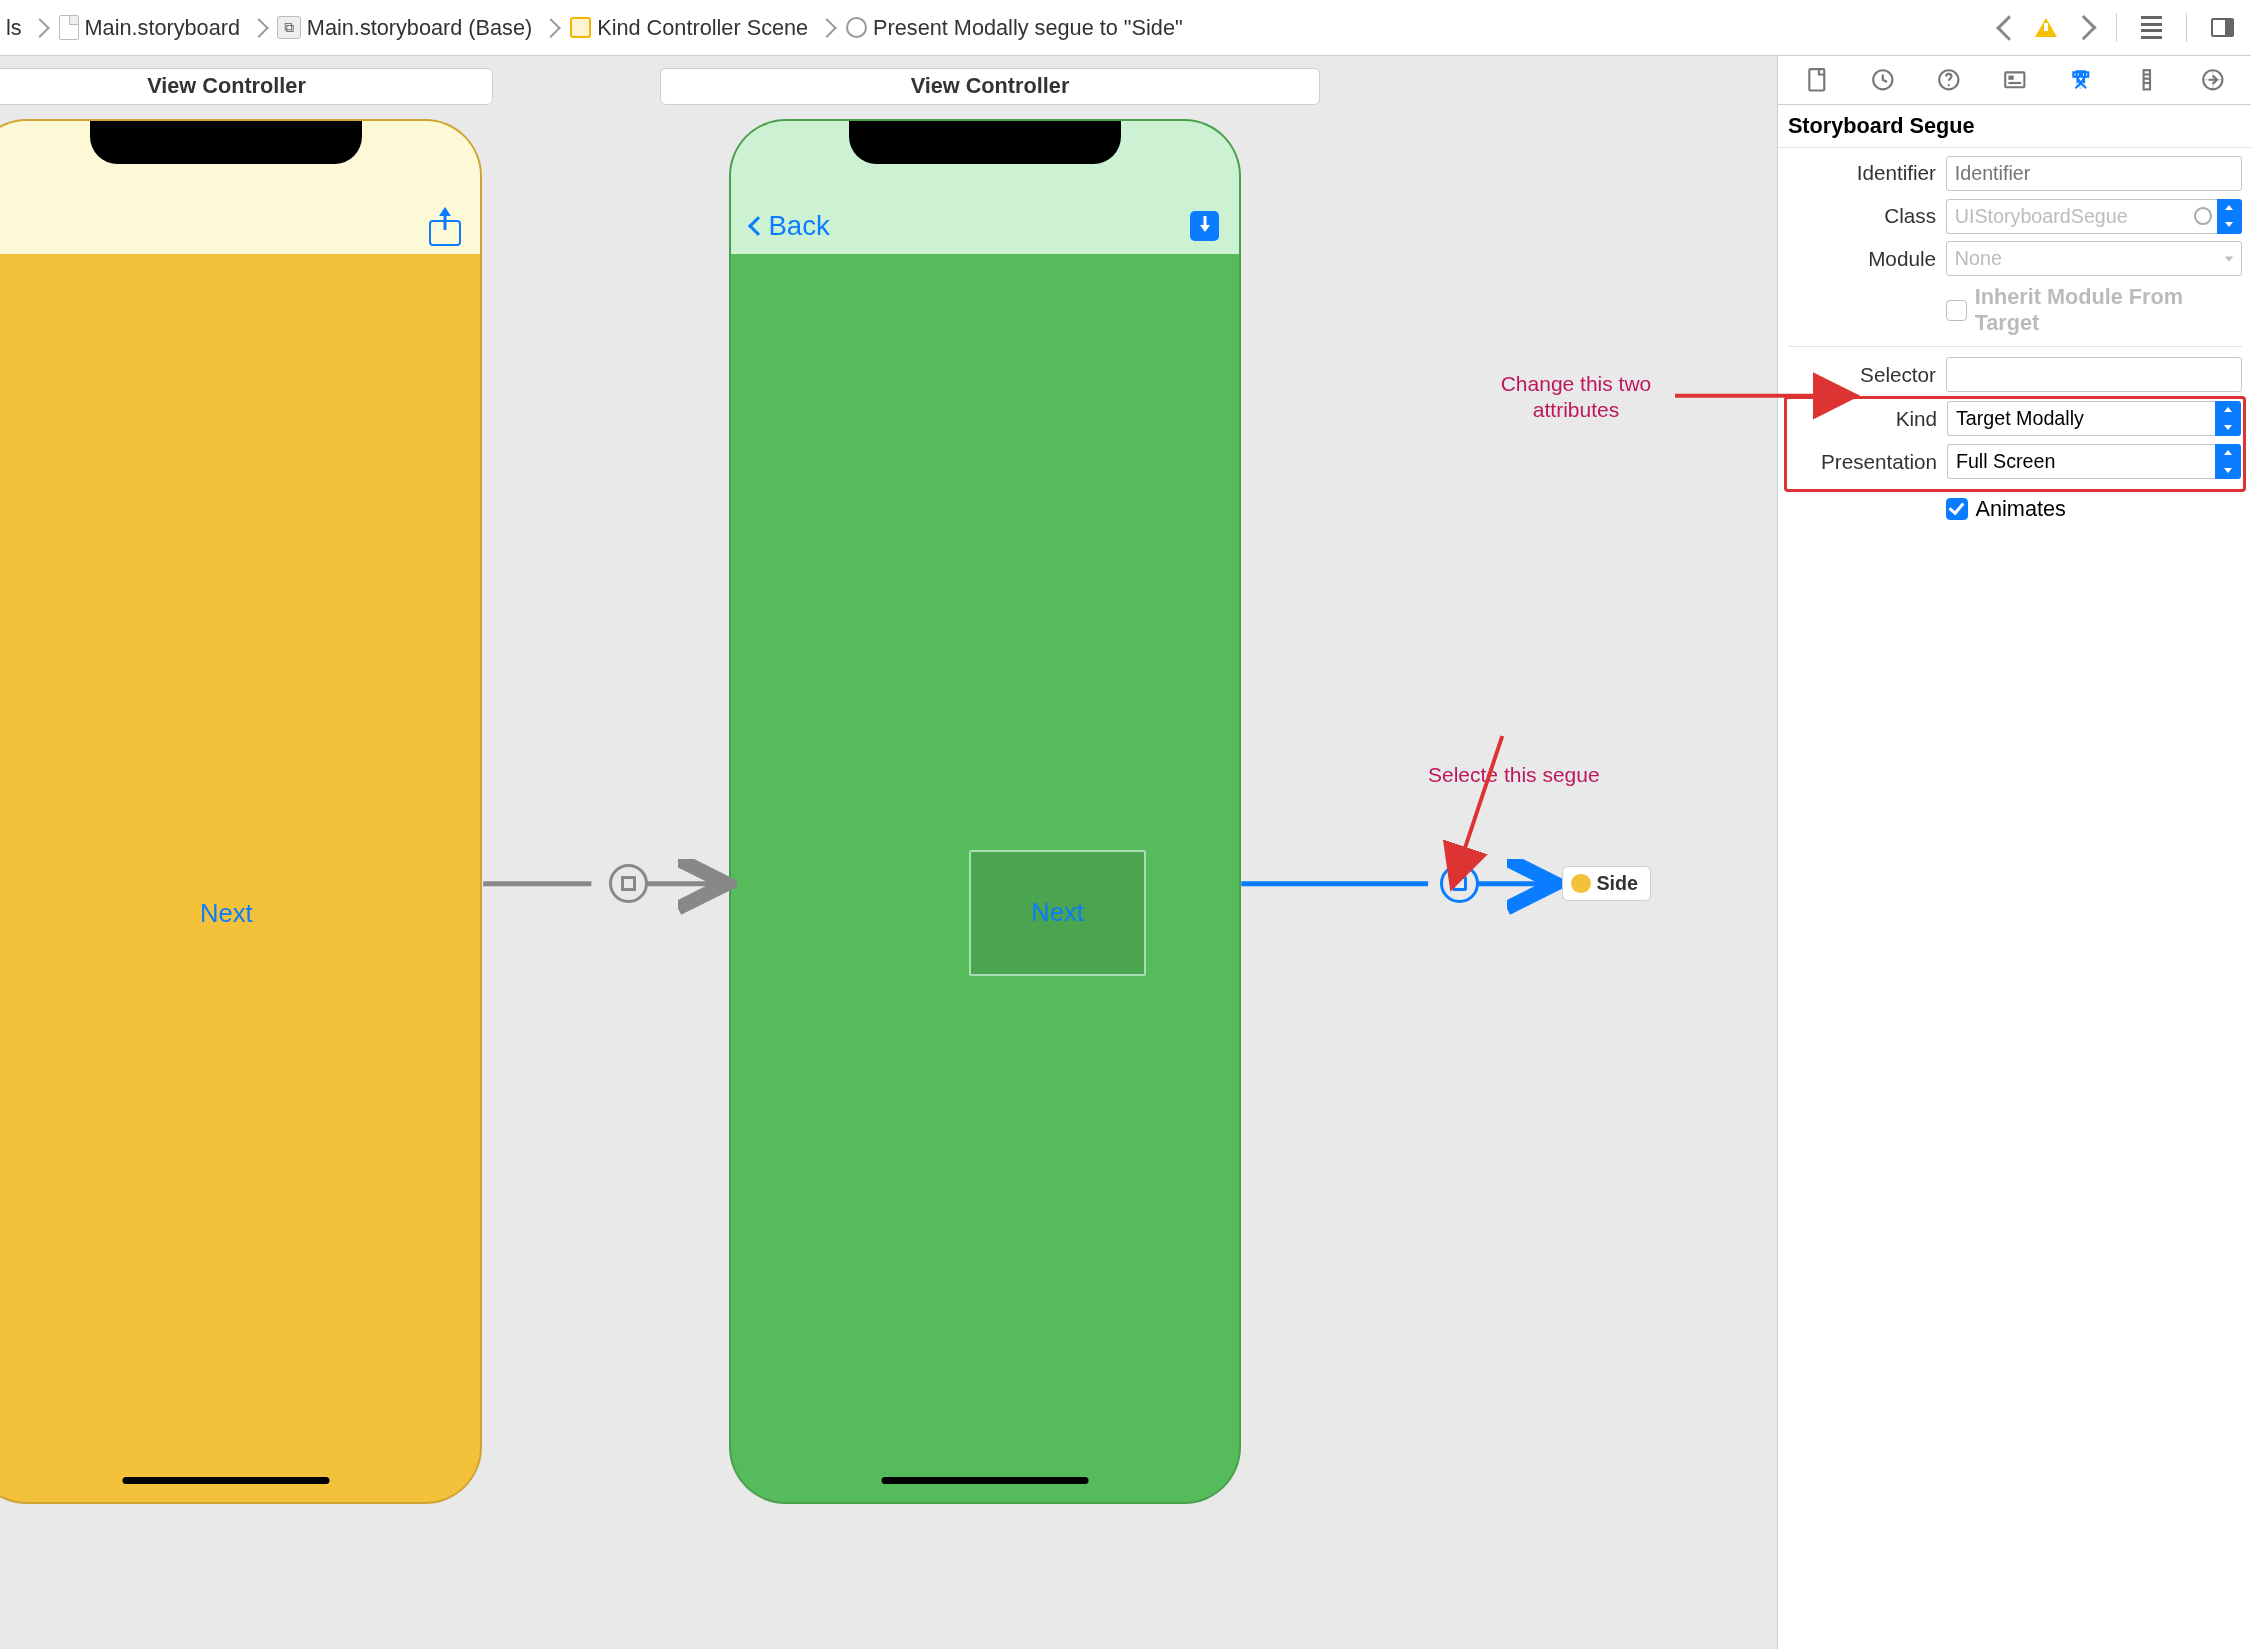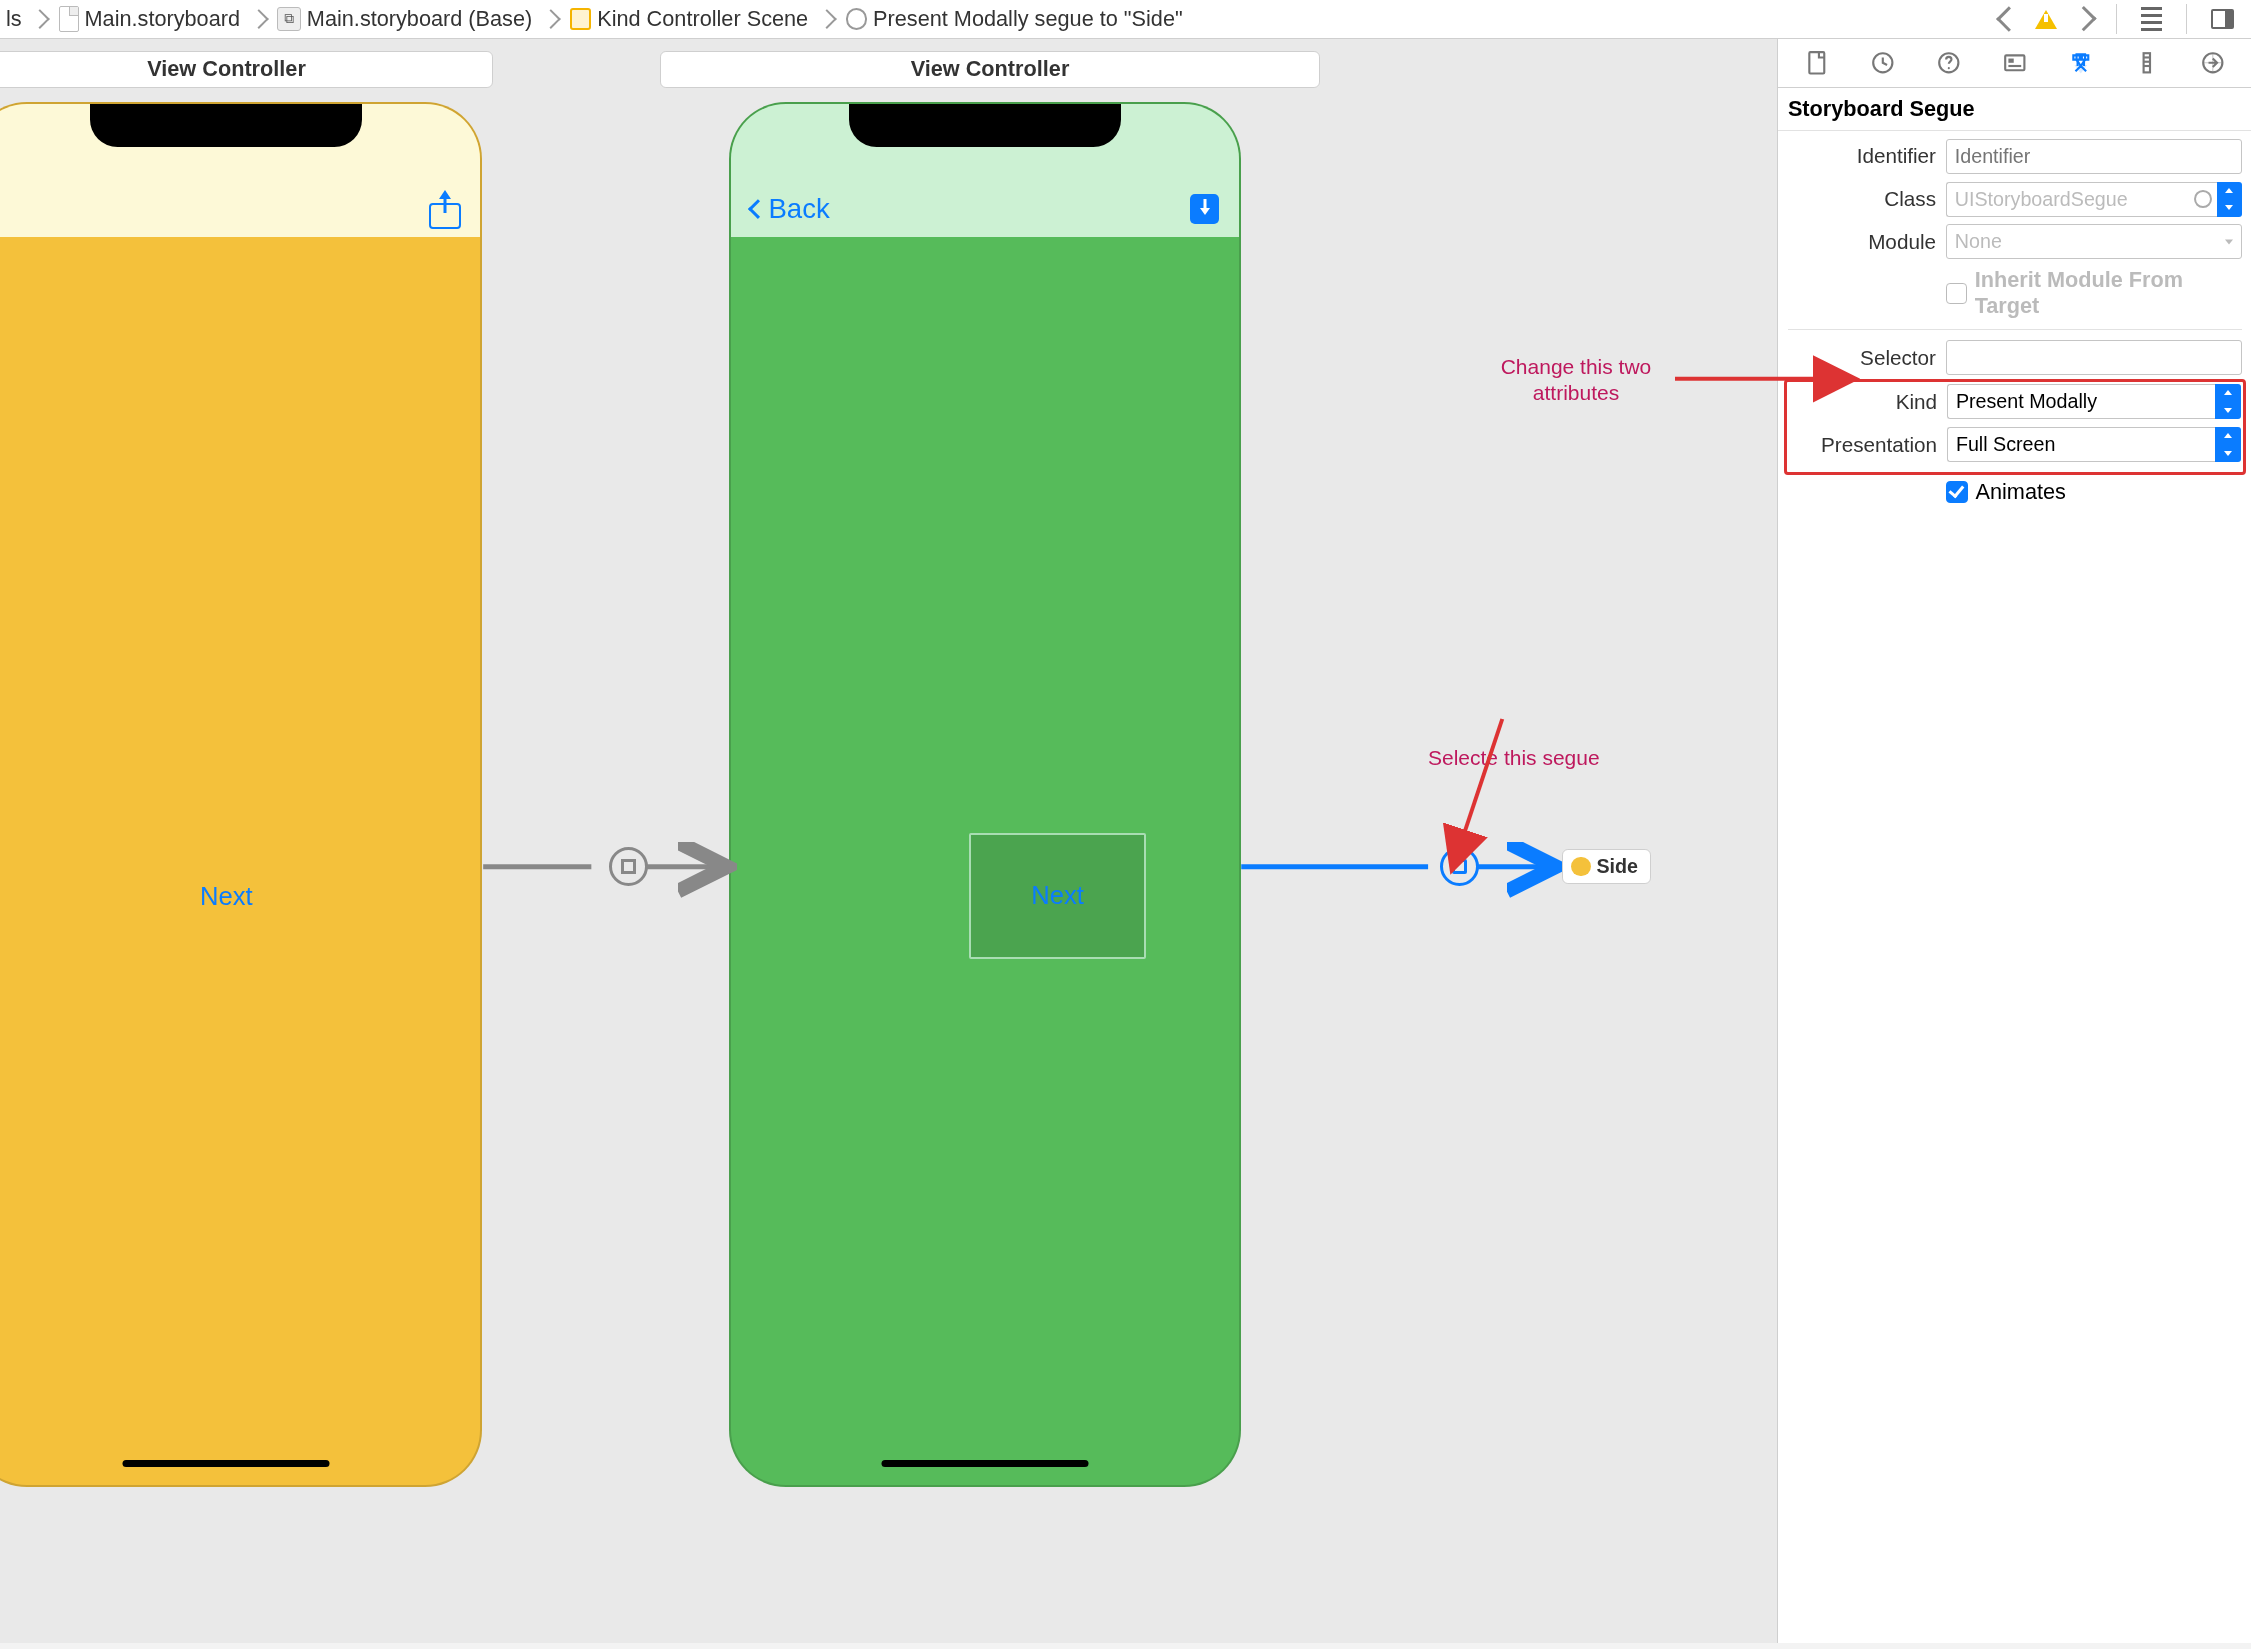--- a/index.html
+++ b/index.html
@@ -1,20 +1,20 @@
 <!DOCTYPE html>
 <html><head>
 <meta charset="utf-8">
 <style>
   * { box-sizing: border-box; margin: 0; padding: 0; font-family: -apple-system, "Helvetica Neue", Arial, sans-serif; }
   body { width: 2252px; height: 1649px; background: #f3f3f3; font-size: 21.7px; overflow: hidden; }
 
   
   .topbar {
-    height: 39px;
+    height: 56px;
     background: #fff;
     border-bottom: 1px solid #cfcfcf;
     display: flex; align-items: center;
     padding: 0 7.9px 0 0;
     white-space: nowrap;
   }
   .crumbs { display: flex; align-items: center; gap: 5.9px; padding-left: 5.9px; overflow: hidden; flex: 1; }
   .crumb { display: flex; align-items: center; gap: 5.9px; color: #333; }
   .crumb-sep::after { content:""; display:inline-block; width:11.8px; height:11.8px; border-right:2px solid #999; border-top:2px solid #999; transform: rotate(45deg); margin: 0 5.9px; }
   .file-icon {
@@ -364,21 +364,21 @@
         <div class="form-row">
           <label>Selector</label>
           <div class="field"><input class="text-input" value="" style=""></div>
         </div>
 
         <div class="hl-box">
         <div class="form-row">
           <label>Kind</label>
           <div class="field select-wrap">
             <div class="select">
-                  <span>Present Modally</span>
+                  <span>Target Modally</span>
                 </div>
             <div class="stepper">
                   <span></span>
                   <span></span>
                 </div>
           </div>
         </div>
         <div class="form-row">
           <label>Presentation</label>
           <div class="field select-wrap">

